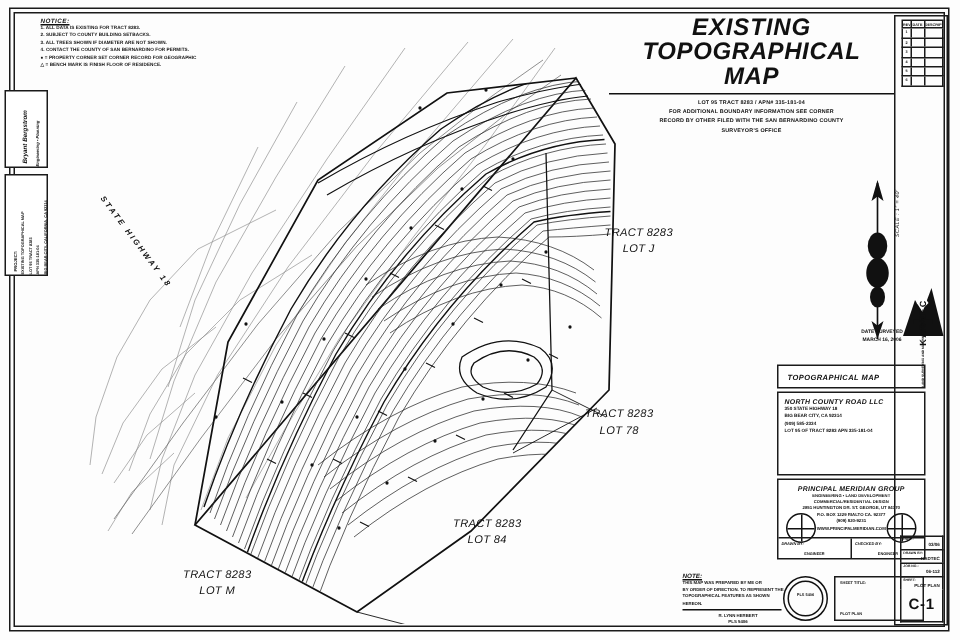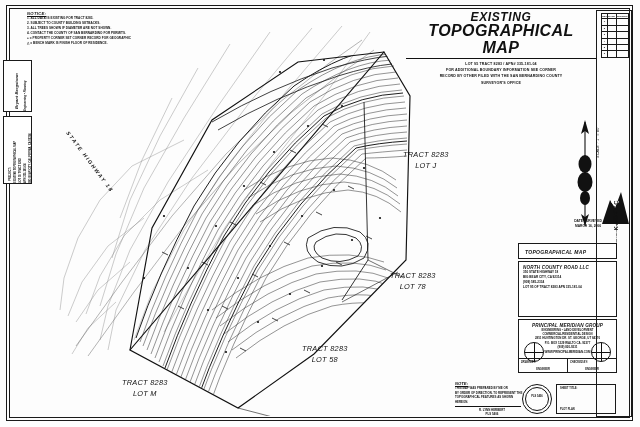--- a/index.html
+++ b/index.html
@@ -16,21 +16,21 @@
 
   
   .notice{position:absolute;left:27px;top:11px;width:124px;}
   .notice .hd{font-size:4.2px;font-style:italic;text-decoration:underline;
       letter-spacing:.3px;font-weight:700;}
   .notice .ln{font-size:3.1px;line-height:1.62;letter-spacing:.05px;
       white-space:nowrap;font-weight:700;}
 
   
   .title-wrap{position:absolute;left:406px;top:11px;width:190px;text-align:center;}
-  .t1{font-size:12px;font-style:italic;font-weight:700;letter-spacing:.6px;
+  .t1{font-size:16px;font-style:italic;font-weight:700;letter-spacing:.6px;
       line-height:1.02;}
   .t2{font-size:16px;font-style:italic;font-weight:700;letter-spacing:.4px;
       line-height:1.05;border-bottom:1.5px solid #111;display:inline-block;
       padding:0 2px 1px 2px;}
   .t-sub{font-size:3.6px;line-height:1.75;letter-spacing:.15px;margin-top:2px;
       font-weight:700;}
 
   
   .map-area{position:absolute;left:12px;top:10px;width:498px;height:406px;}
   .map-area svg{position:absolute;left:0;top:0;}
@@ -323,21 +323,21 @@
       <div style="text-align:center">LOT J</div>
     </div>
 
     <div class="lotlabel" style="left:378px;top:261px;">
       <div>TRACT 8283</div>
       <div style="text-align:center">LOT 78</div>
     </div>
 
     <div class="lotlabel" style="left:290px;top:334px;">
       <div>TRACT 8283</div>
-      <div style="text-align:center">LOT 58</div>
+      <div style="text-align:center">LOT 84</div>
     </div>
 
     <div class="lotlabel" style="left:110px;top:368px;">
       <div>TRACT 8283</div>
       <div style="text-align:center">LOT M</div>
     </div>
   </div>
 
   <div class="north">
     <svg width="58" height="112" viewBox="0 0 58 112">
@@ -471,14 +471,33 @@
       <polygon points="11,14 15,8 19,14 15,18" fill="#fff"></polygon>
       <rect x="13.6" y="22" width="3.4" height="12" fill="#111"></rect>
       <rect x="9" y="25" width="12.6" height="3" fill="#111"></rect>
     </svg>
     <div class="kad-name">KADTEC</div>
     <div style="position:absolute;left:-3px;top:50px;width:38px;font-size:2.2px;
                 font-weight:700;transform:rotate(-90deg);transform-origin:center;
                 white-space:nowrap;">LAND SURVEYING AND MAPPING SERVICES</div>
   </div>
 
+  <div class="sheetbox">
+    <div class="sheet-row">
+      <span class="lbl">DATE:</span>
+      <span class="val">03/06</span>
+    </div>
+    <div class="sheet-row">
+      <span class="lbl">DRAWN BY:</span>
+      <span class="val">KADTEC</span>
+    </div>
+    <div class="sheet-row">
+      <span class="lbl">JOB NO.:</span>
+      <span class="val">06-112</span>
+    </div>
+    <div class="sheet-row">
+      <span class="lbl">SHEET:</span>
+      <span class="val">PLOT PLAN</span>
+    </div>
+    <div class="sheet-no">C-1</div>
+  </div>
 
 </div>
 
 </body></html>

